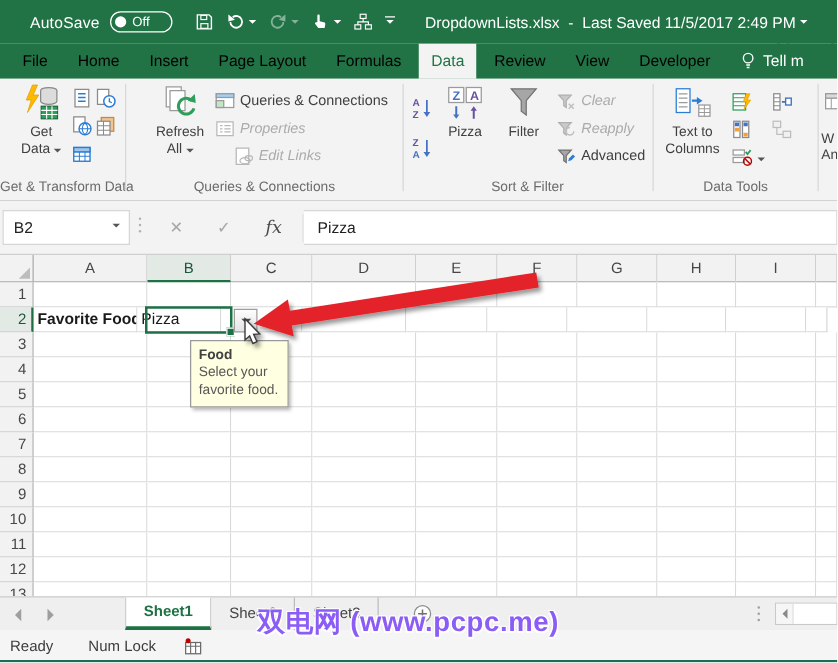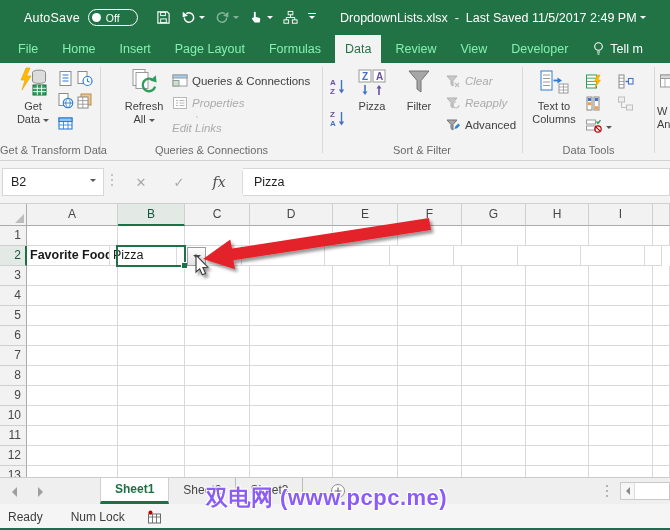--- a/index.html
+++ b/index.html
@@ -19,21 +19,21 @@
 .caret{width:0;height:0;border:3.5px solid transparent;border-top-color:#fff;margin-left:3px;margin-top:3px;}
 .caret.dark{border-top-color:#555;margin-top:4px;}
 .dim{opacity:.45;}
 .titletext{position:absolute;left:340px;top:0;height:35px;display:flex;align-items:center;font-size:12.5px;white-space:nowrap;}
 .titletext .dash{margin:0 7px;}
 .ovf{display:flex;flex-direction:column;align-items:center;}
 .ovf .bar{width:8px;border-top:1.5px solid #fff;margin-bottom:2px;}
 
 
 .tabrow{position:absolute;left:0;top:35px;width:670px;height:28px;background:#217346;display:flex;align-items:stretch;column-gap:4px;padding-left:8px;z-index:2;}
-.rtab{padding:0 10px;line-height:28px;font-size:12.5px;color:#86efac;white-space:nowrap;}
+.rtab{padding:0 10px;line-height:28px;font-size:12.5px;color:#000000;white-space:nowrap;}
 .rtab.active{background:#f3f3f3;color:#217346;}
 .tellme{display:flex;align-items:center;margin-left:10px;color:#fff;font-size:12.5px;white-space:nowrap;overflow:hidden;}
 .tellme svg{margin-right:5px;flex:none;}
 
 
 .ribbon{position:absolute;left:0;top:63px;width:670px;height:98px;background:#f3f3f3;border-bottom:1px solid #d2d2d2;z-index:2;}
 .grp{position:absolute;top:0;height:97px;}
 .glabel{position:absolute;bottom:4px;left:0;right:0;text-align:center;font-size:11px;color:#6b6b6b;white-space:nowrap;}
 .gdiv{position:absolute;top:4px;height:86px;width:1px;background:#d8d8d8;}
 .big{position:absolute;top:2px;width:54px;text-align:center;color:#3f3f3f;font-size:11px;line-height:13px;}
@@ -275,21 +275,21 @@
           </svg>
         <span>Queries &amp; Connections</span>
       </div>
       <div class="srow dis" style="left:71px;top:31px;">
         <svg width="16" height="16" viewBox="0 0 16 16">
             <rect x="1.5" y="2.5" width="13" height="11" fill="#fff" stroke="#b8b8b8"></rect>
             <path d="M4 5.5h2 M4 8h2 M4 10.5h2 M7.5 5.5h5 M7.5 8h5 M7.5 10.5h5" stroke="#b8b8b8"></path>
           </svg>
         <span>Properties</span>
       </div>
-      <div class="srow dis" style="left:71px;top:53px;flex-direction:column;">
+      <div class="srow dis" style="left:86px;top:53px;">
         <svg width="16" height="16" viewBox="0 0 16 16">
             <rect x="2" y="1.5" width="10" height="13" fill="#fff" stroke="#b8b8b8"></rect>
             <ellipse cx="9" cy="11.5" rx="4" ry="2.5" fill="none" stroke="#b8b8b8"></ellipse>
             <ellipse cx="12" cy="9.5" rx="3" ry="2" fill="none" stroke="#b8b8b8"></ellipse>
           </svg>
         <span>Edit Links</span>
       </div>
       <div class="glabel">Queries &amp; Connections</div>
     </div>
     <div class="gdiv" style="left:322px;"></div>
@@ -653,20 +653,24 @@
           <div class="cell" style="width: 63px;"></div>
           <div class="cell" style="width: 64px;"></div>
           <div class="cell" style="width: 17px;"></div>
         </div>
       </div>
 
     <div class="selbox"></div>
     <div class="ddbtn">
       <span class="tri"></span>
     </div>
+    <div class="tooltip">
+      <div class="tt">Food</div>
+      <div>Select your favorite food.</div>
+    </div>
   </div>
 
   <div class="tabbar">
     <span class="navtri l"></span>
     <span class="navtri r"></span>
     <div class="tabstrip">
         <div class="stab active">Sheet1</div>
         <div class="stab">Sheet2</div>
         <div class="stab">Sheet3</div>
       </div>

